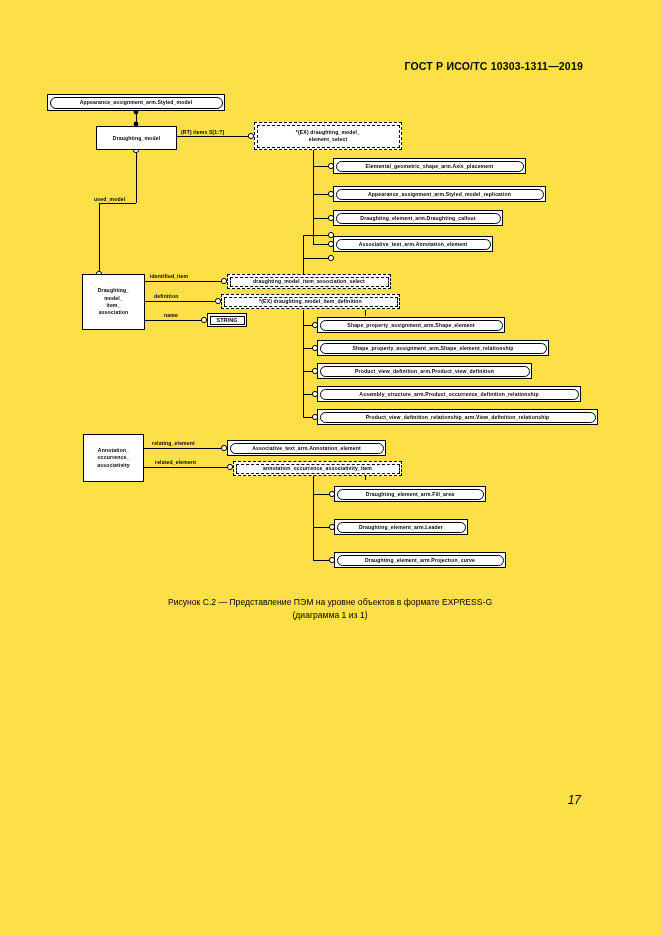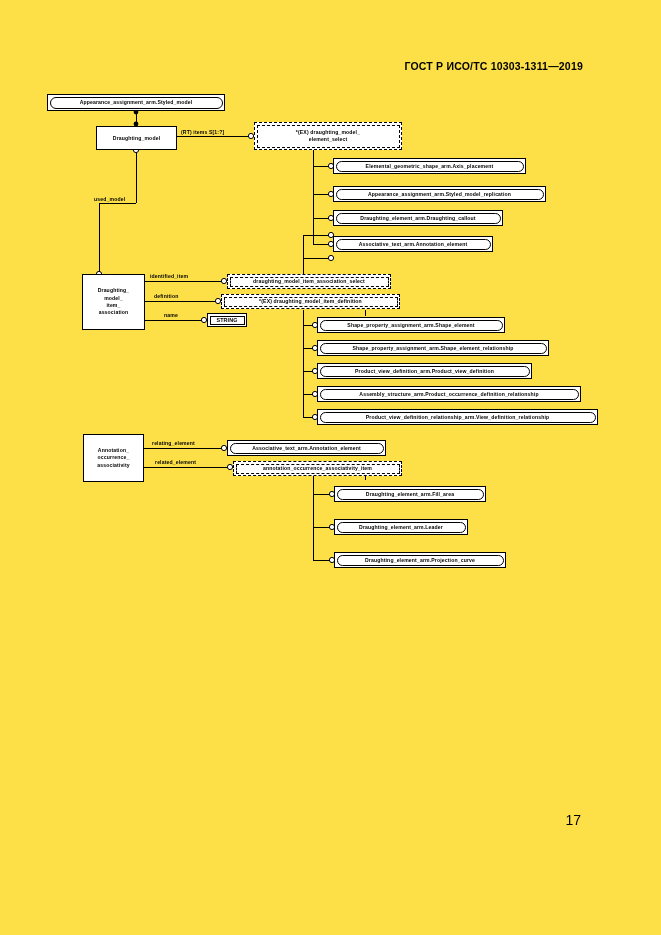--- a/index.html
+++ b/index.html
@@ -25,22 +25,23 @@
     right: 78px;
     font-size: 10.5px;
     font-weight: bold;
     letter-spacing: 0.2px;
     white-space: nowrap;
   }
   
   .page-number {
     position: absolute;
     right: 80px;
-    top: 812px;
-    font-size: 14px;
+    top: 793px;
+    font-size: 12px;
+    font-style: italic;
   }
   
   .caption {
     position: absolute;
     left: 60px;
     top: 596px;
     width: 540px;
     text-align: center;
     font-size: 8.6px;
     line-height: 13px;
@@ -349,16 +350,20 @@
     <div class="edge-label" style="left:154px; top:293px;">definition</div>
 
     <div class="edge-label" style="left:164px; top:312px;">name</div>
 
     <div class="edge-label" style="left:152px; top:440px;">relating_element</div>
 
     <div class="edge-label" style="left:155px; top:459px;">related_element</div>
 
   </div>
 
+  <div class="caption">
+    <span>Рисунок С.2  — Представление ПЭМ на уровне объектов в формате EXPRESS-G</span>
+    <span class="cap-line2">(диаграмма 1 из 1)</span>
+  </div>
 
   <div class="page-number">17</div>
 
 </div>
 
 </body></html>

